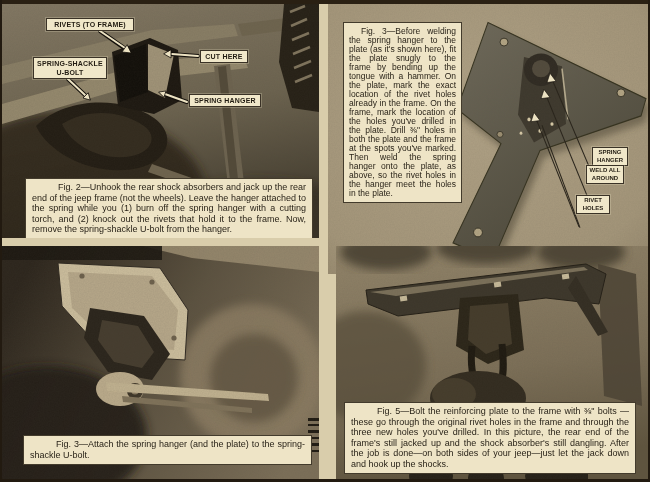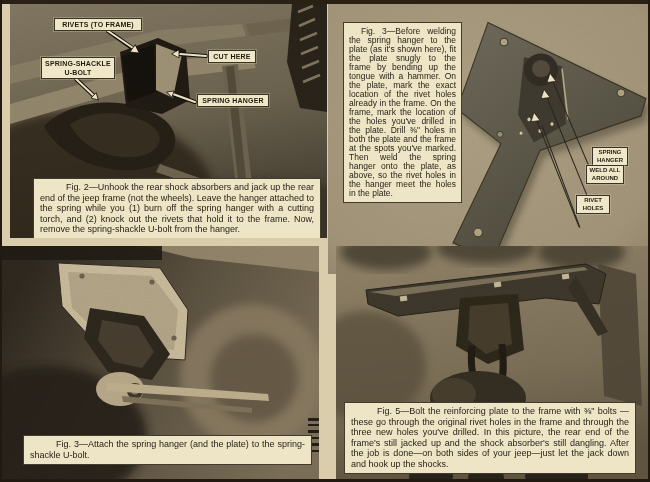--- a/index.html
+++ b/index.html
@@ -1,21 +1,21 @@
 <!DOCTYPE html>
 <html><head>
 <meta charset="utf-8">
 <style>
   * { margin:0; padding:0; box-sizing:border-box; }
   html,body { width:650px; height:482px; overflow:hidden; background:#221a10; }
   body { font-family:"Liberation Sans", sans-serif; }
   .page { position:relative; width:650px; height:482px; background:#d9cdab; }
   .quad { position:absolute; overflow:hidden; }
   .quad svg { position:absolute; left:0; top:0; width:100%; height:100%; display:block; }
-  #q1 { left:2px; top:4px; width:317px; height:234px;margin-left:8px; }
+  #q1 { left:2px; top:4px; width:317px; height:234px; }
   #q2 { left:328px; top:4px; width:320px; height:270px; }
   #q3 { left:2px; top:246px; width:317px; height:236px; }
   #q4 { left:336px; top:246px; width:320px; height:236px; }
   .edge { position:absolute; background:#221a10; z-index:40; }
   .edge.top { left:0; top:0; width:650px; height:4px; background:#2a2013; }
   .edge.bot { left:0; top:479px; width:650px; height:3px; }
   .edge.left { left:0; top:0; width:2px; height:482px; }
   .edge.right { left:648px; top:0; width:2px; height:482px; }
   .callout {
     position:absolute; z-index:20;

